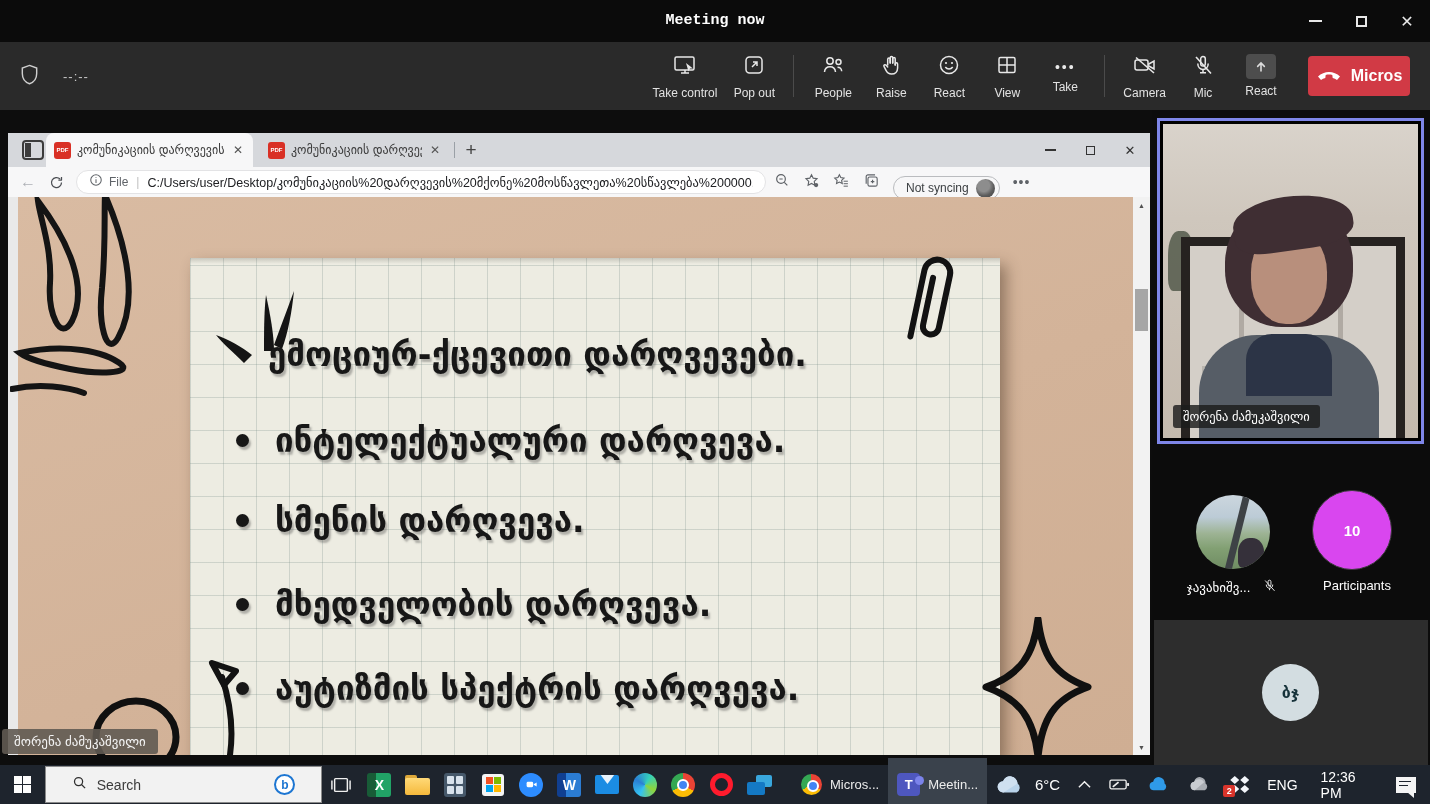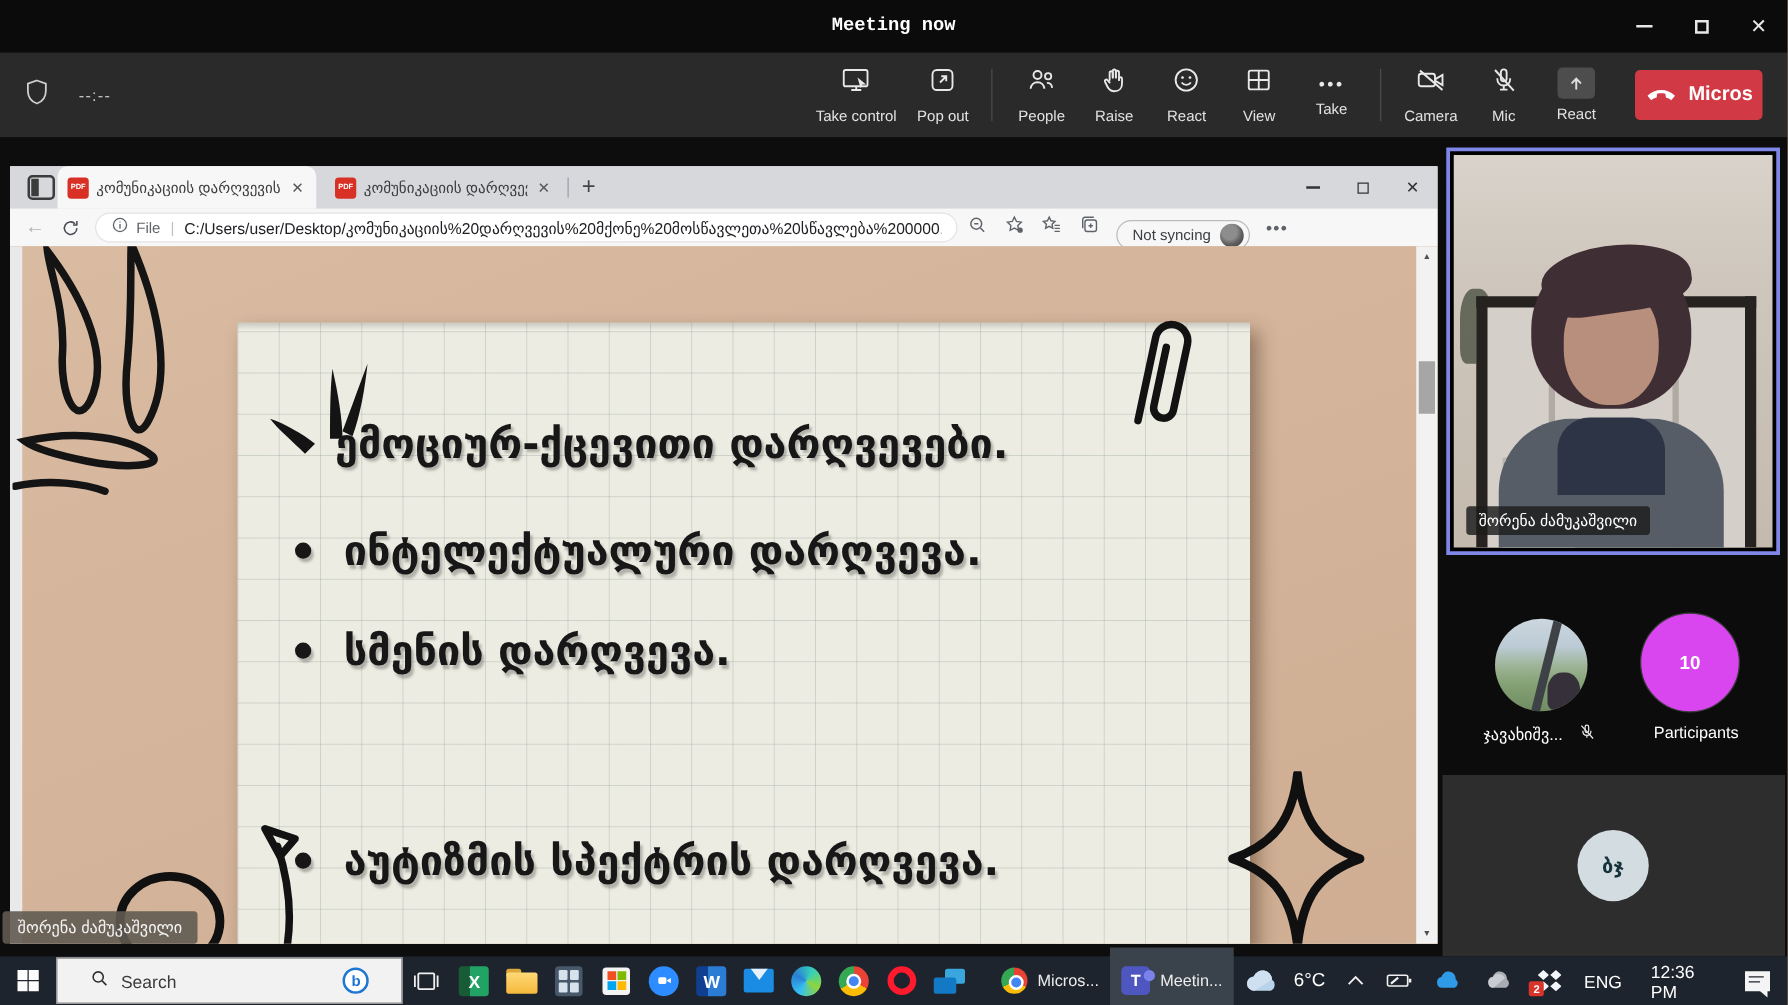--- a/index.html
+++ b/index.html
@@ -459,20 +459,24 @@
         <span>ემოციურ-ქცევითი დარღვევები.</span>
       </div>
       <div class="bullet-line" style="left:228px; top:224px;">
         <span class="bdot"></span>
           <span>ინტელექტუალური დარღვევა.</span>
       </div>
       <div class="bullet-line" style="left:228px; top:304px;">
         <span class="bdot"></span>
           <span>სმენის დარღვევა.</span>
       </div>
+      <div class="bullet-line" style="left:228px; top:388px;">
+        <span class="bdot"></span>
+          <span>მხედველობის დარღვევა.</span>
+      </div>
       <div class="bullet-line" style="left:228px; top:472px;">
         <span class="bdot"></span>
           <span>აუტიზმის სპექტრის დარღვევა.</span>
       </div>
 
       <div class="pscroll">
         <div class="sarrow up">▲</div>
         <div class="thumb"></div>
         <div class="sarrow down">▼</div>
       </div>

